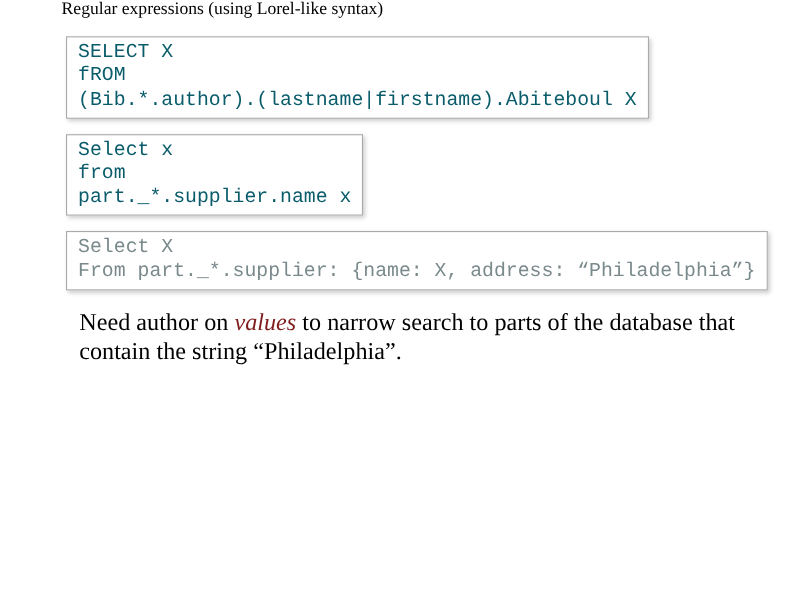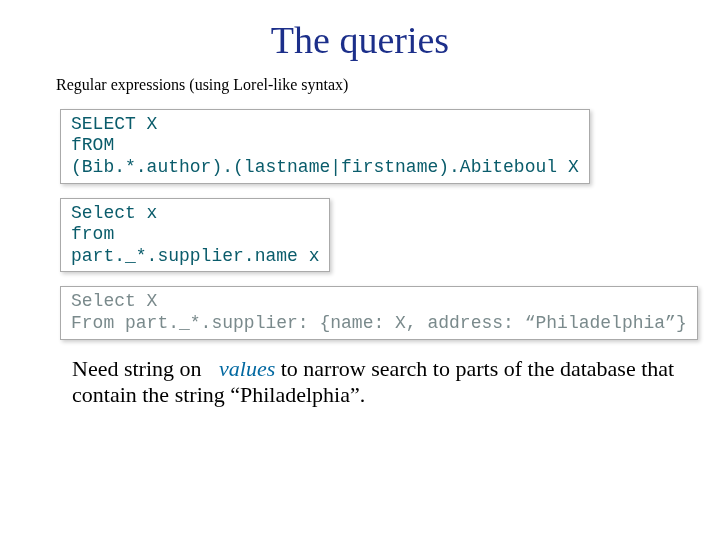--- a/index.html
+++ b/index.html
@@ -56,43 +56,41 @@
     margin-bottom: 14px;
   }
   .closing {
     margin-top: 2px;
     margin-left: 72px;
     margin-right: 40px;
     font-size: 22px;
     line-height: 1.18;
   }
   .em-red {
-    color: #0369a1;
+    color: #7f1d1d;
     font-style: italic;
-    margin-left: 12px;
   }
 </style>
 </head>
 <body>
 
 <div class="slide">
 
-  <div class="title">The queries</div>
 
   <div class="body-text intro">Regular expressions (using Lorel-like syntax)</div>
 
   <div class="code-box">SELECT X
 fROM
 (Bib.*.author).(lastname|firstname).Abiteboul X</div>
   <br>
   <div class="code-box">Select x
 from
 part._*.supplier.name x</div>
 
 
   <div class="code-box gray">Select X
 From part._*.supplier: {name: X, address: “Philadelphia”}</div>
 
   <div class="closing">
-    <span>Need string on </span><span class="em-red">values</span><span> to narrow search to parts of the database that contain the string “Philadelphia”.</span>
+    <span>Need author on </span><span class="em-red">values</span><span> to narrow search to parts of the database that contain the string “Philadelphia”.</span>
   </div>
 
 </div>
 
 </body></html>

